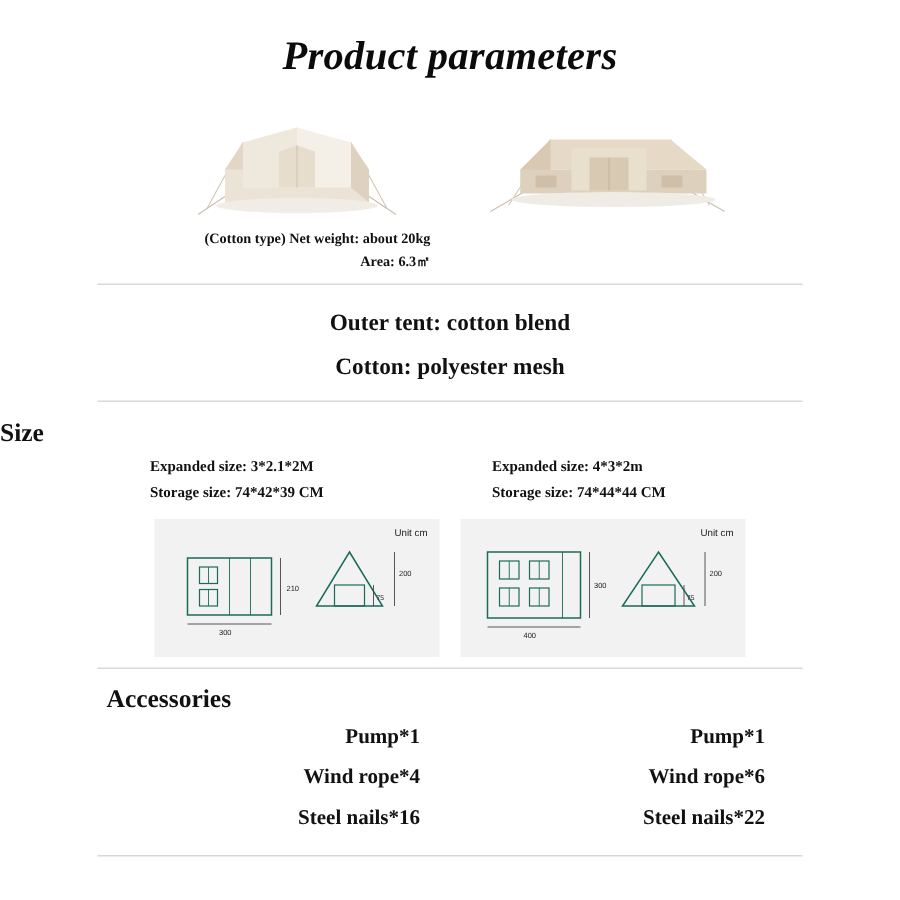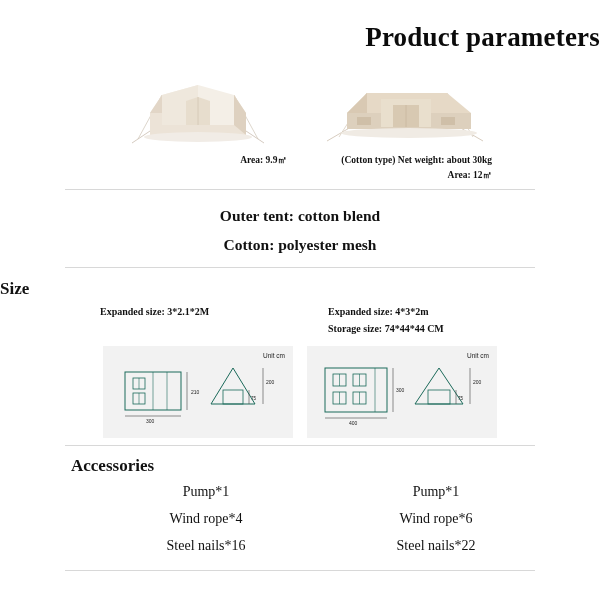--- a/index.html
+++ b/index.html
@@ -12,26 +12,27 @@
   }
   .page {
     position: relative;
     width: 600px; height: 600px;
     overflow: hidden;
     background: #fff;
   }
 
   
   .title {
-    text-align: right;
+    text-align: center;
     font-size: 27px;
     font-weight: bold;
     letter-spacing: 0.2px;
     margin: 22px 0 6px 0;
     color: #0b0b0b;
+    font-style: italic;
   }
 
   
   .photos {
     display: flex;
     justify-content: center;
     gap: 10px;
     margin-top: 8px;
   }
   .photo-cell {
@@ -143,23 +144,23 @@
   .acc-cols {
     display: flex;
     justify-content: center;
     gap: 40px;
     margin-top: 2px;
   }
   .acc-col {
     width: 190px;
     padding-left: 42px;
     font-size: 14px;
-    font-weight: normal;
+    font-weight: bold;
     line-height: 1.95;
-    text-align: center;
+    text-align: right;
   }
   .bottom-rule {
     width: 470px;
     height: 1px;
     background: #d8d8d8;
     margin: 10px auto 0 auto;
   }
 </style>
 </head>
 <body>
@@ -187,21 +188,22 @@
           <polygon points="34,26 70,16 106,26 106,56 34,56" fill="#f4efe7"></polygon>
           <polygon points="34,26 70,16 70,56 34,56" fill="#efe8dd"></polygon>
 
           <polygon points="58,32 70,28 82,32 82,56 58,56" fill="#e7ddcd"></polygon>
           <line x1="70" y1="28" x2="70" y2="56" stroke="#d3c6b3" stroke-width="0.8"></line>
 
           <ellipse cx="70" cy="68" rx="54" ry="5" fill="#f1ece6"></ellipse>
         </svg>
       </div>
       <div class="photo-caption">
-        <span class="line2">Area: 9.9㎡</span>
+        <span class="line1">(Cotton type) Net weight: about 20kg</span>
+        <span class="line2">Area: 6.3㎡</span>
       </div>
     </div>
 
     <div class="photo-cell">
       <div class="photo-box">
         <svg class="tentB" viewBox="0 0 168 74">
 
           <line x1="30" y1="54" x2="6" y2="68" stroke="#cdbfae" stroke-width="0.8"></line>
           <line x1="138" y1="54" x2="162" y2="68" stroke="#cdbfae" stroke-width="0.8"></line>
           <line x1="46" y1="20" x2="18" y2="64" stroke="#d3c6b4" stroke-width="0.7"></line>
@@ -214,42 +216,39 @@
           <polygon points="60,26 110,26 110,54 60,54" fill="#e9dfcd"></polygon>
           <polygon points="72,32 98,32 98,54 72,54" fill="#d8c9b2"></polygon>
           <line x1="85" y1="32" x2="85" y2="54" stroke="#c9b89f" stroke-width="0.8"></line>
 
           <rect x="36" y="44" width="14" height="8" fill="#cfbfa8"></rect>
           <rect x="120" y="44" width="14" height="8" fill="#cfbfa8"></rect>
 
           <ellipse cx="88" cy="60" rx="68" ry="5" fill="#f0ebe4"></ellipse>
         </svg>
       </div>
-      <div class="photo-caption">
-        <span class="line1">(Cotton type) Net weight: about 30kg</span>
-        <span class="line2">Area: 12㎡</span>
-      </div>
     </div>
 
   </div>
 
   <div class="rule w-mid"></div>
 
   <div class="materials">
     <div>Outer tent: cotton blend</div>
     <div>Cotton: polyester mesh</div>
   </div>
 
   <div class="rule w-wide"></div>
 
   <div class="section-head">Size</div>
 
   <div class="size-specs">
     <div class="size-col">
       <div>Expanded size: 3*2.1*2M</div>
+      <div>Storage size: 74*42*39 CM</div>
     </div>
     <div class="size-col">
       <div>Expanded size: 4*3*2m</div>
       <div>Storage size: 74*44*44 CM</div>
     </div>
   </div>
 
   <div class="diagrams">
 
     <div class="diagram">

